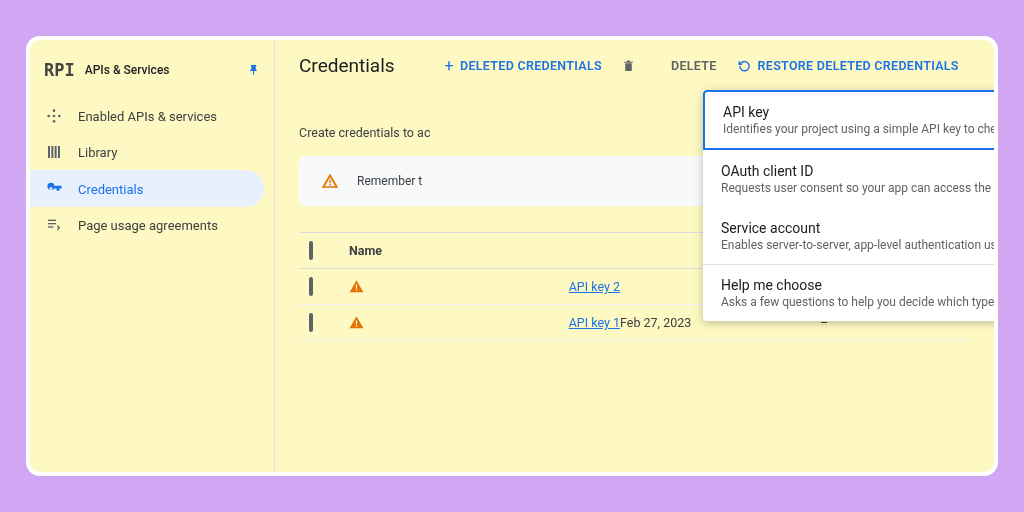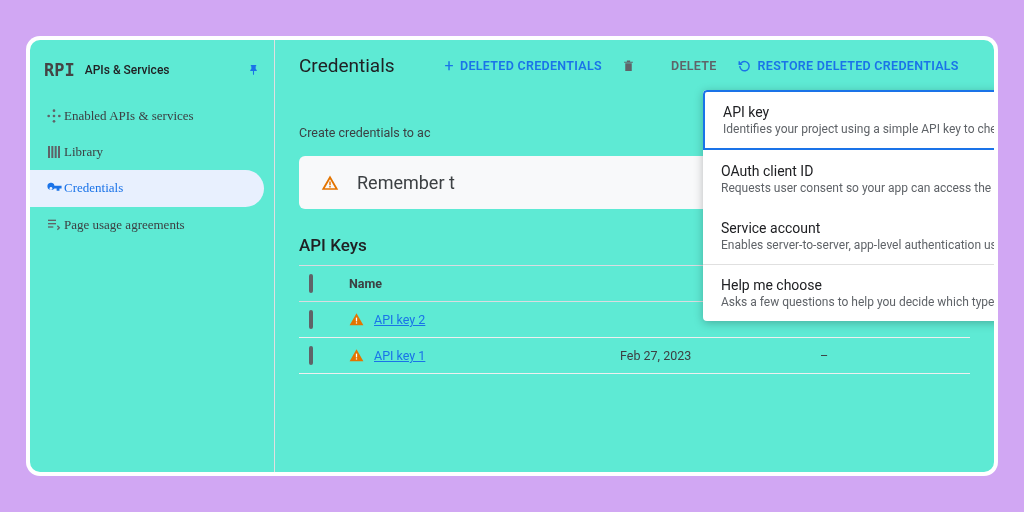--- a/index.html
+++ b/index.html
@@ -4,21 +4,21 @@
   <style>
     * { box-sizing: border-box; margin: 0; padding: 0; }
     body {
       font-family: Roboto, Arial, sans-serif;
       background: #d1a7f3;
       width: 1024px;
       height: 512px;
       padding: 40px 30px;
     }
     .window {
-      background: #5eead4;
+      background: #fef9c3;
       border-radius: 10px;
       width: 100%;
       height: 100%;
       display: flex;
       overflow: hidden;
       box-shadow: 0 0 0 4px #fff;
       position: relative;
     }
     .sidebar {
       width: 245px;
@@ -43,26 +43,26 @@
       color: #202124;
       font-weight: 500;
       flex: 1;
     }
     .pin {
       color: #1a73e8;
       font-size: 15px;
     }
     .nav-item {
       display: flex;
-      align-items: flex-start;
+      align-items: flex-end;
       padding: 10px 16px;
       font-size: 13px;
       color: #3c4043;
       cursor: pointer;
-      font-family: Liberation Serif, serif;
+      gap: 14px;
     }
     .nav-item.active {
       color: #1a73e8;
       background: #e8f0fe;
       border-radius: 0 20px 20px 0;
       margin-right: 10px;
     }
     .nav-item.active .nicon { color: #1a73e8; }
     .nicon {
       width: 18px;
@@ -103,21 +103,21 @@
       margin-bottom: 16px;
       margin-top: 48px;
     }
     .banner {
       background: #f8f9fa;
       border-radius: 6px;
       padding: 16px 22px;
       display: flex;
       align-items: center;
       gap: 18px;
-      font-size: 18px;
+      font-size: 12px;
       color: #3c4043;
       margin-bottom: 26px;
     }
     .warn-icon {
       color: #e37400;
       font-size: 16px;
     }
     .section-title {
       font-size: 17px;
       color: #202124;
@@ -139,20 +139,21 @@
       color: #3c4043;
     }
     .tbl .row {
       border-bottom: 1px solid #efefef;
       color: #3c4043;
     }
     .tbl .namecell {
       display: flex;
       align-items: center;
       gap: 10px;
+      justify-content: space-between;
     }
     .tbl .link { color: #1a73e8; text-decoration: underline; cursor:pointer; }
     .cbox {
       width: 16px;
       height: 16px;
       border: 2px solid #5f6368;
       border-radius: 2px;
       margin-left: 10px;
     }
     .dropdown {
@@ -272,21 +273,20 @@
       <span class="warn-icon">
         <svg width="18" height="18" viewBox="0 0 24 24" fill="#e37400">
             <path d="M12 2L1 21h22L12 2zm0 5l7 12H5l7-12z"></path>
             <rect x="11" y="10" width="2" height="5" fill="#e37400"></rect>
             <rect x="11" y="16" width="2" height="2" fill="#e37400"></rect>
           </svg>
       </span>
       <span>Remember t</span>
     </div>
 
-    <div class="section-title">API Keys</div>
 
     <div class="tbl">
       <div class="head">
         <span><span class="cbox"></span></span>
         <span>Name</span>
         <span></span>
         <span>Restrictions</span>
       </div>
       <div class="row">
         <span><span class="cbox"></span></span>

